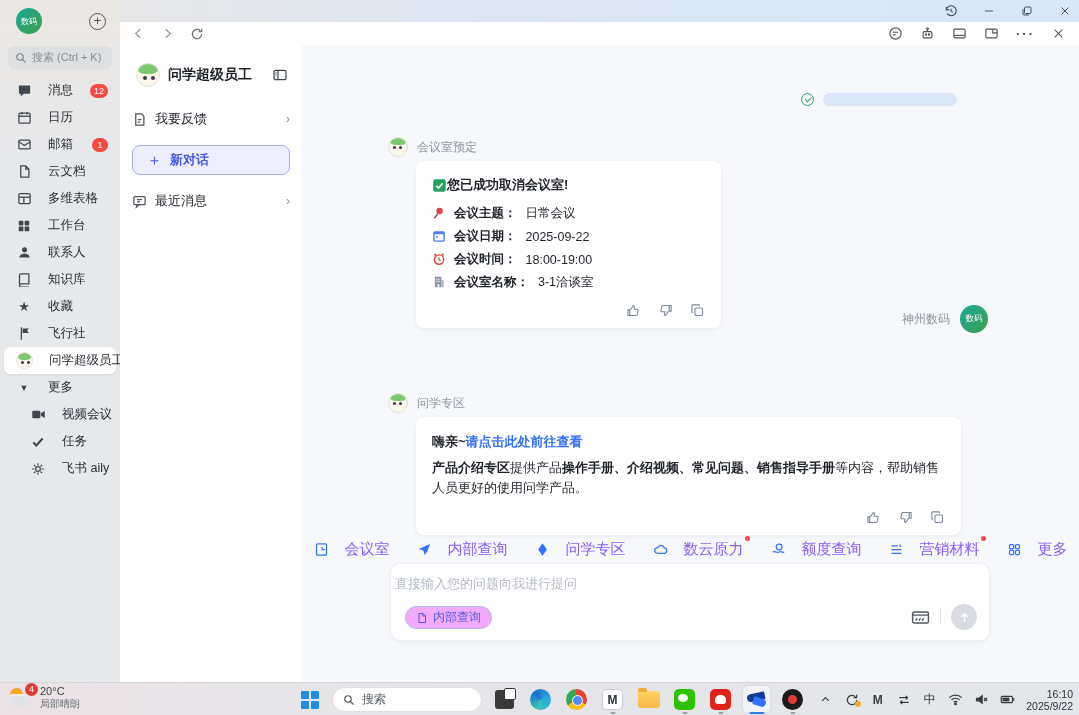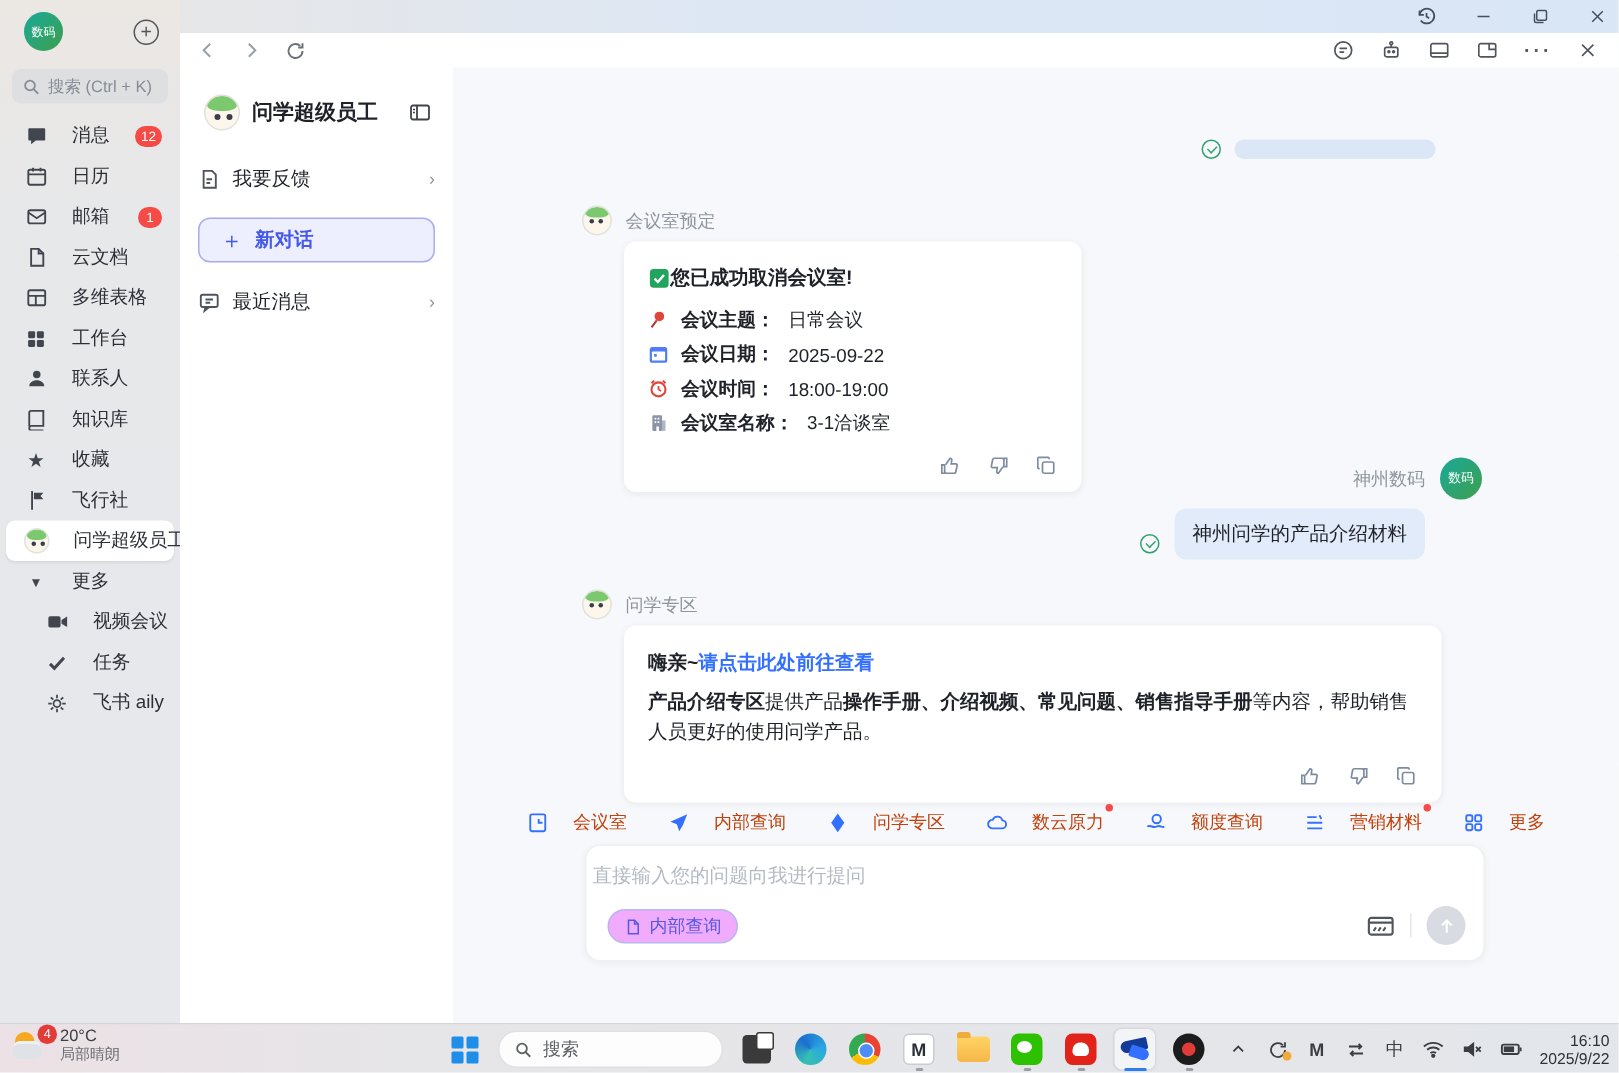--- a/index.html
+++ b/index.html
@@ -83,21 +83,21 @@
     color:#fff; font-size:8.5px; display:flex; align-items:center; justify-content:center; }
   .um-row { display:flex; align-items:flex-end; justify-content:flex-end; gap:10px; padding-right:38px; }
   .bubble { background:#e1ebfa; border-radius:8px; padding:8px 12px; font-size:13px; }
 
   .rich { font-size:13px; line-height:20px; max-width:510px; }
   .rich b { font-weight:bold; }
   .link { color:#3370ff; font-weight:bold; cursor:pointer; }
 
   
   #qa { position:absolute; left:0; top:495px; width:777px; display:flex; justify-content:center; gap:27px; }
-  .qa-item { display:flex; align-items:center; gap:16px; color:#c2410c; font-size:12px; cursor:pointer; position:relative; }
+  .qa-item { display:flex; align-items:center; gap:16px; color:#8b5cf6; font-size:15px; cursor:pointer; position:relative; }
   .qa-ic { width:15px; height:15px; color:#3370ff; }
   .dot { position:absolute; right:-6px; top:-4px; width:5px; height:5px; background:#f54a45; border-radius:50%; }
 
   
   #inputcard { position:absolute; left:88px; top:518px; width:600px; height:78px; background:#fff; border-radius:10px;
     box-shadow:0 1px 4px rgba(31,35,41,.06); border:1px solid #eef0f4; }
   .ph { position:absolute; left:4px; top:11px; color:#b4bac4; font-size:13px; }
   .toolpill { position:absolute; left:14px; bottom:11px; height:23px; border:1px solid #b7b7ef; background:#f0abfc;
     border-radius:12px; display:flex; align-items:center; gap:5px; padding:0 10px; color:#5558e3; font-size:12px; }
   .in-right { position:absolute; right:12px; bottom:10px; display:flex; align-items:center; gap:10px; }
@@ -499,24 +499,20 @@
           </span>
       </div>
     </div>
   </div>
 
   <div id="usermsg">
     <div class="um-head">
       <span class="sender">神州数码</span>
       <span class="avatar-sm">数码</span>
     </div>
-    <div class="um-row">
-      <span class="readcheck" style="margin-bottom:4px;"></span>
-      <span class="bubble">神州问学的产品介绍材料</span>
-    </div>
   </div>
 
   <div class="msg" style="left:86px; top:348px; width:600px;">
     <div class="msg-head">
       <span class="mascot" style="width:20px;height:20px;flex:0 0 20px;"></span>
       <span class="sender">问学专区</span>
     </div>
     <div class="card" style="width:545px;">
       <div class="rich" style="margin-bottom:6px;">
         <b>嗨亲~</b><span class="link">请点击此处前往查看</span>

